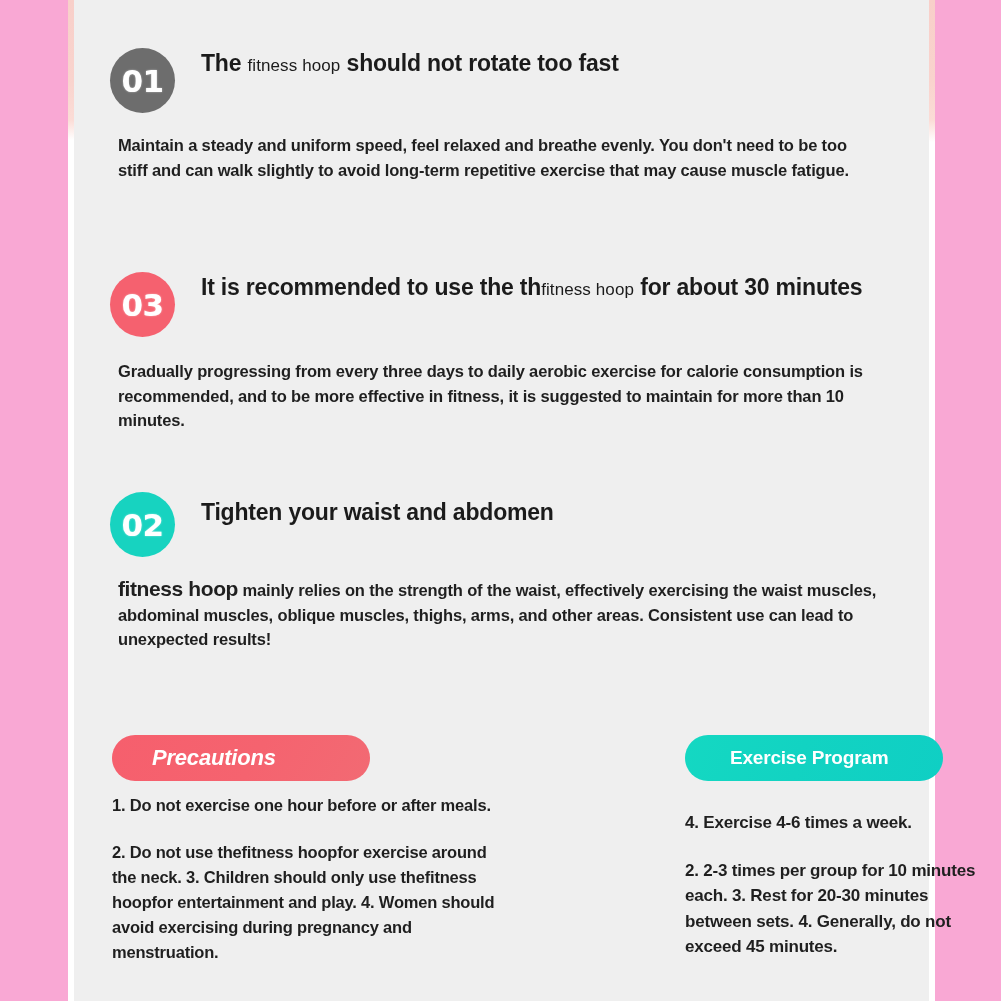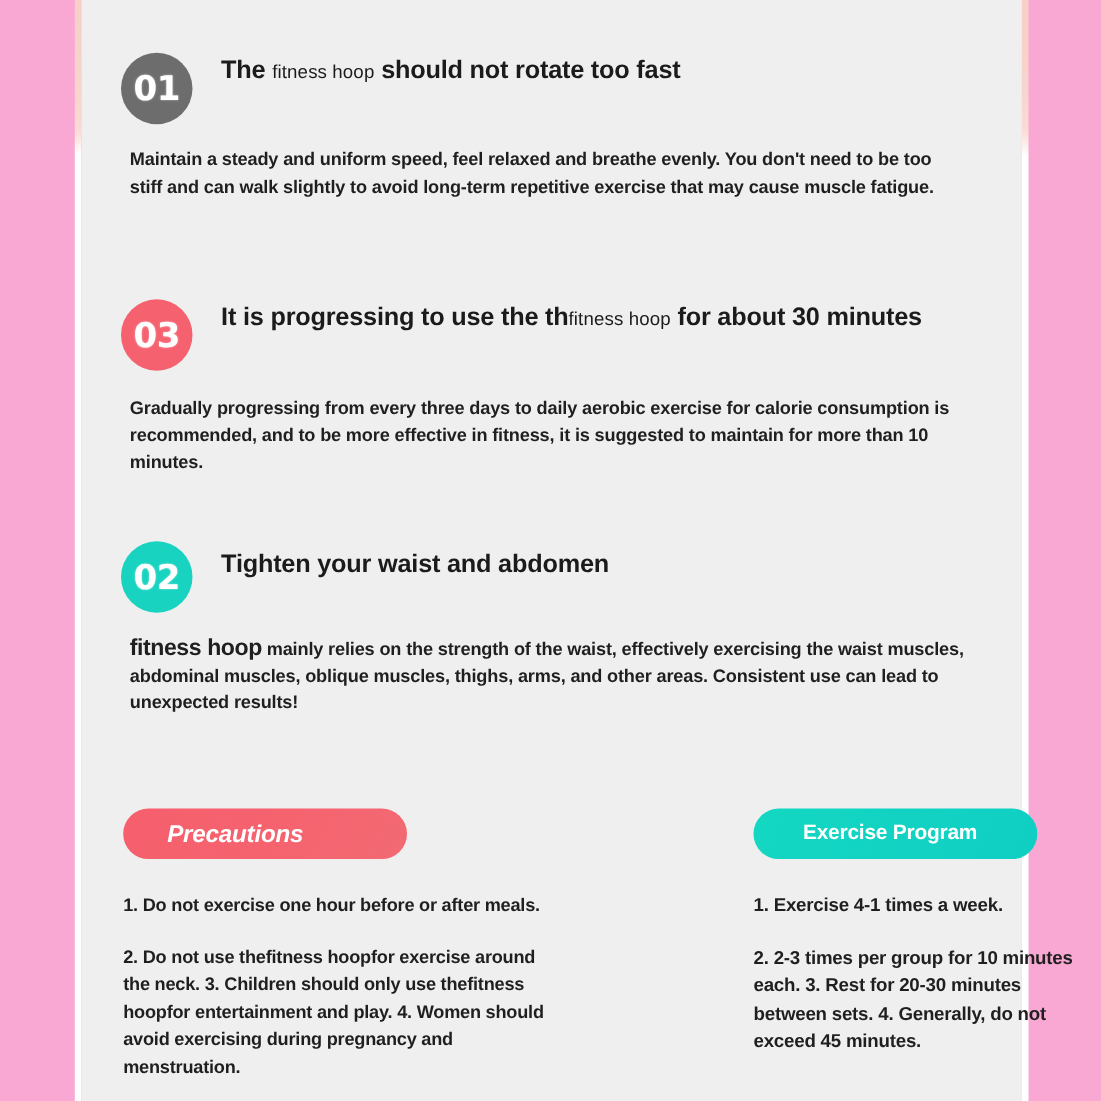--- a/index.html
+++ b/index.html
@@ -148,21 +148,21 @@
   }
   .pill-teal {
     width: 258px;
     background: linear-gradient(110deg, #14d8c2 0%, #12d3c2 45%, #0fcfc4 100%);
     padding-left: 45px;
     box-sizing: border-box;
     font-size: 19px;
   }
 
   .col-list {
-    margin-top: 30px;
+    margin-top: 12px;
     color: #1f1f1f;
     font-size: 16.5px;
     font-weight: bold;
     line-height: 25px;
     letter-spacing: -0.2px;
   }
   .col-right .col-list {
     margin-top: 29px;
     font-size: 17px;
     line-height: 25.5px;
@@ -192,21 +192,21 @@
       </div>
       <div class="body-text" style="top:85px;">Maintain a steady and uniform speed, feel relaxed and breathe evenly. You don't need to be too stiff and can walk slightly to avoid long-term repetitive exercise that may cause muscle fatigue.</div>
     </div>
 
     <div class="section" style="top:272px;">
       <div class="sec-head">
         <div class="badge badge-pink">
           <span>03</span>
         </div>
         <div class="head-text">
-          <span>It is progressing to use the th</span><span class="kw">fitness hoop</span><span> for about 30 minutes</span>
+          <span>It is recommended to use the th</span><span class="kw">fitness hoop</span><span> for about 30 minutes</span>
         </div>
       </div>
       <div class="body-text" style="top:87px;">Gradually progressing from every three days to daily aerobic exercise for calorie consumption is recommended, and to be more effective in fitness, it is suggested to maintain for more than 10 minutes.</div>
     </div>
 
     <div class="section" style="top:492px;">
       <div class="sec-head">
         <div class="badge badge-teal">
           <span>02</span>
         </div>
@@ -227,21 +227,21 @@
           <p>1. Do not exercise one hour before or after meals.</p>
           <p><span>2. Do not use the</span><span class="kw">fitness hoop</span><span>for exercise around the neck. 3. Children should only use the</span><span class="kw">fitness hoop</span><span>for entertainment and play. 4. Women should avoid exercising during pregnancy and menstruation.</span></p>
         </div>
       </div>
 
       <div class="col col-right">
         <div class="pill pill-teal">
           <span>Exercise Program</span>
         </div>
         <div class="col-list">
-          <p>1. Exercise 4-1 times a week.</p>
+          <p>4. Exercise 4-6 times a week.</p>
           <p>2. 2-3 times per group for 10 minutes each. 3. Rest for 20-30 minutes between sets. 4. Generally, do not exceed 45 minutes.</p>
         </div>
       </div>
 
     </div>
 
   </div>
 </div>
 
 </body></html>

